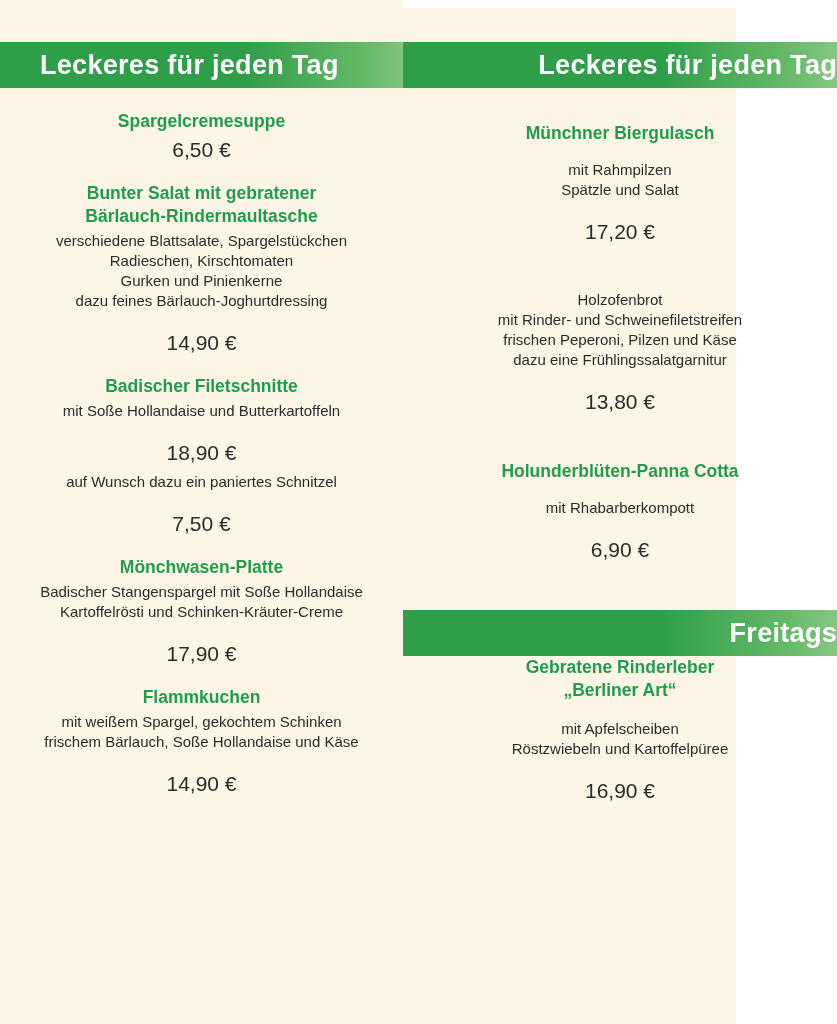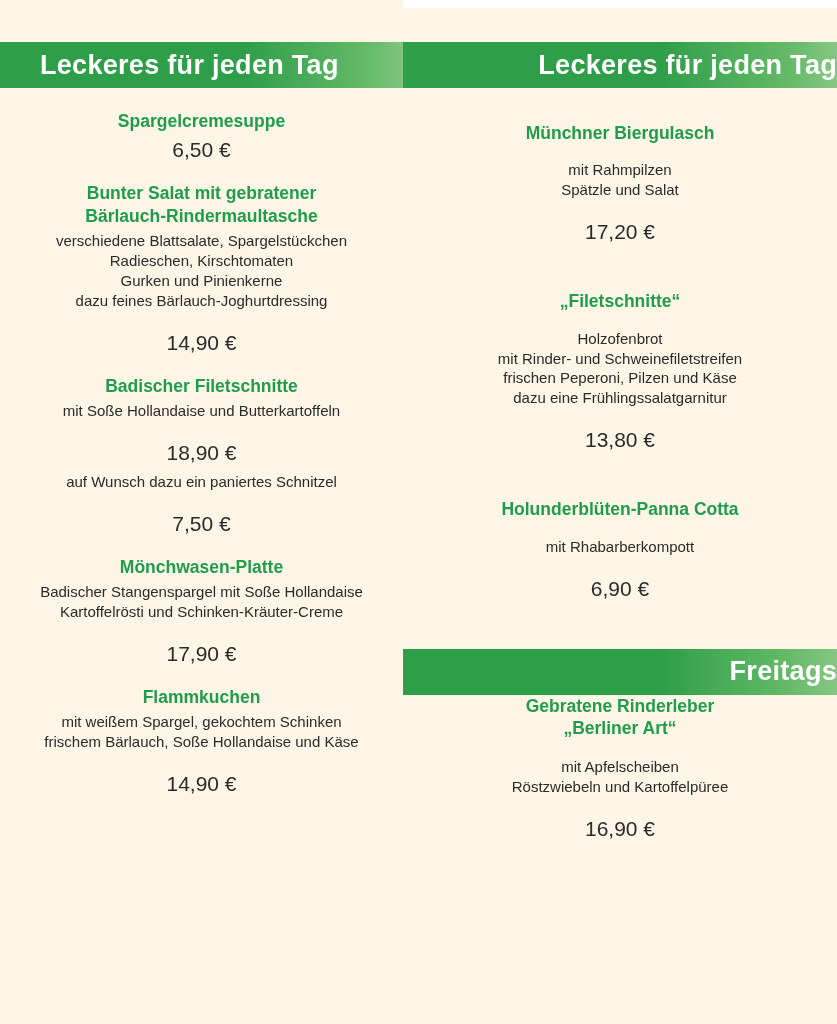--- a/index.html
+++ b/index.html
@@ -8,21 +8,21 @@
   }
   body {
     width: 837px;
     height: 1024px;
     background: #ffffff;
     font-family: "Liberation Sans", sans-serif;
     overflow: hidden;
   }
   .page {
     position: relative;
-    width: 837px;
+    width: 736px;
     height: 1024px;
     background: #fdf6e6;
     box-sizing: border-box;
   }
   
   .top-strip {
     position: absolute;
     top: 0;
     left: 403px;
     width: 434px;
@@ -180,21 +180,20 @@
       </div>
       <div class="inner right-items">
 
         <div class="item">
           <p class="item-title">Münchner Biergulasch</p>
           <p class="item-desc">mit Rahmpilzen<br>Spätzle und Salat</p>
           <p class="item-price">17,20 €</p>
         </div>
 
         <div class="item">
-          <p class="item-title">„Filetschnitte“</p>
           <p class="item-desc">Holzofenbrot<br>mit Rinder- und Schweinefiletstreifen<br>frischen Peperoni, Pilzen und Käse<br>dazu eine Frühlingssalatgarnitur</p>
           <p class="item-price">13,80 €</p>
         </div>
 
         <div class="item">
           <p class="item-title">Holunderblüten-Panna Cotta</p>
           <p class="item-desc">mit Rhabarberkompott</p>
           <p class="item-price">6,90 €</p>
         </div>
 

